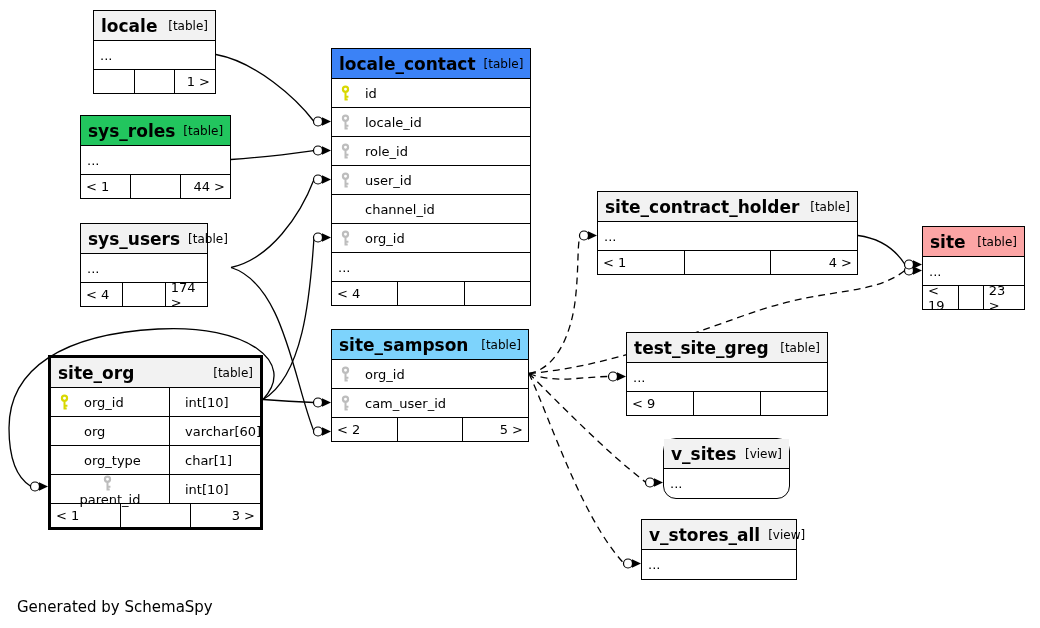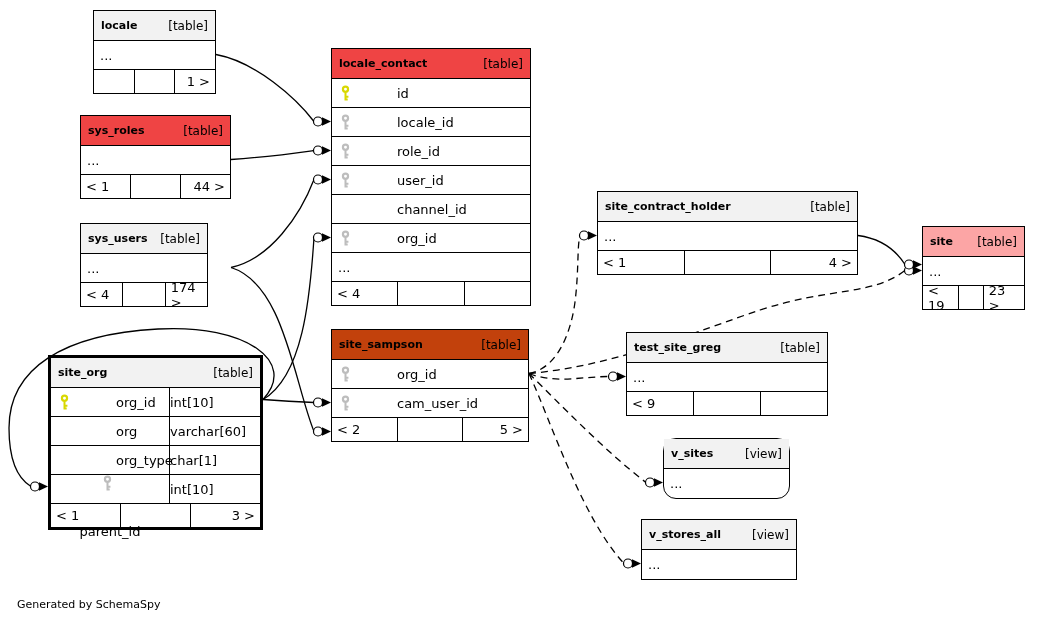--- a/index.html
+++ b/index.html
@@ -8,36 +8,36 @@
   #edges{position:absolute;left:0;top:0;z-index:1;}
   #edges path.edge{fill:none;stroke:#000;stroke-width:1.3px;}
   #edges path.dashed{stroke-dasharray:7 5;}
   #edges circle.endpt{fill:#fff;stroke:#000;stroke-width:1.2px;}
   #edges polygon.arrow{fill:#000;stroke:none;}
   .table-box{position:absolute;z-index:2;background:#fff;border:1px solid #000;
              box-sizing:border-box;font-size:13px;color:#000;}
   .table-box.emphasis{border-width:3px;}
   .tb-header{height:30px;background:#f2f2f2;border-bottom:1px solid #000;display:flex;
              align-items:center;justify-content:space-between;padding:0 7px;box-sizing:border-box;}
-  .tb-name{font-weight:bold;font-size:11px;white-space:nowrap;}
+  .tb-name{font-weight:bold;font-size:17px;white-space:nowrap;}
   .tb-kind{font-size:12px;margin-left:8px;white-space:nowrap;}
   .tb-row{height:29px;border-bottom:1px solid #000;display:flex;align-items:center;
           box-sizing:border-box;white-space:nowrap;}
   .tb-row.noline{border-bottom:none;}
   .ico-wrap{width:11px;flex:0 0 auto;margin:0 14px 0 8px;display:flex;align-items:center;}
   .ellipsis-row{padding-left:6px;}
-  .name-cell{display:flex;align-items:center;height:100%;flex:0 0 auto;box-sizing:border-box;gap:32px;}
+  .name-cell{display:flex;align-items:center;height:100%;flex:0 0 auto;box-sizing:border-box;}
   .type-cell{border-left:1px solid #000;height:100%;display:flex;align-items:center;
-             padding-left:0;flex:1 1 auto;box-sizing:border-box;}
+             padding-left:15px;flex:1 1 auto;box-sizing:border-box;}
   .tb-footer{height:23px;display:flex;box-sizing:border-box;}
   .tb-fcell{border-right:1px solid #000;display:flex;align-items:center;padding:0 5px;
             box-sizing:border-box;overflow:hidden;}
   .tb-fcell:last-child{border-right:none;justify-content:flex-end;}
   .tb-fcell.mid{justify-content:center;}
-  #caption{position:absolute;left:17px;top:598px;z-index:2;font-size:11px;color:#000;}
+  #caption{position:absolute;left:17px;top:598px;z-index:2;font-size:15px;color:#000;}
 </style>
 </head>
 <body>
 
 <div id="canvas">
   <svg id="edges" width="1040" height="628">
       <path d="M216,54.5 C256,62 296,98 314,121.5" class="edge"></path>
       <path d="M231,159.5 C268,157 296,153 314,150.5" class="edge"></path>
       <path d="M231,267.5 C270,259 300,216 314,179.5" class="edge"></path>
       <path d="M231,267.5 C284,284 294,382 314,431.5" class="edge"></path>
@@ -112,21 +112,21 @@
         <div class="tb-row ellipsis-row">
           <span>...</span>
         </div>
         <div class="tb-footer">
           <div class="tb-fcell" style="flex: 1 1 0px;"></div>
           <div class="tb-fcell mid" style="flex: 1 1 0px;"></div>
           <div class="tb-fcell" style="flex: 1 1 0px;">1 &gt;</div>
         </div>
       </div>
       <div class="table-box" style="left: 80px; top: 115px; width: 151px;">
-        <div class="tb-header" style="background: #ef4444;">
+        <div class="tb-header" style="background: #22c55e;">
           <span class="tb-name">sys_roles</span>
           <span class="tb-kind">[table]</span>
         </div>
         <div class="tb-row ellipsis-row">
           <span>...</span>
         </div>
         <div class="tb-footer">
           <div class="tb-fcell" style="flex: 1 1 0px;">&lt; 1</div>
           <div class="tb-fcell mid" style="flex: 1 1 0px;"></div>
           <div class="tb-fcell" style="flex: 1 1 0px;">44 &gt;</div>
@@ -140,21 +140,21 @@
         <div class="tb-row ellipsis-row">
           <span>...</span>
         </div>
         <div class="tb-footer">
           <div class="tb-fcell" style="flex: 1 1 0px;">&lt; 4</div>
           <div class="tb-fcell mid" style="flex: 1 1 0px;"></div>
           <div class="tb-fcell" style="flex: 1 1 0px;">174 &gt;</div>
         </div>
       </div>
       <div class="table-box" style="left: 331px; top: 48px; width: 200px;">
-        <div class="tb-header" style="background: #ef4444; gap: 25px;">
+        <div class="tb-header" style="background: #3b82f6;">
           <span class="tb-name">locale_contact</span>
           <span class="tb-kind">[table]</span>
         </div>
         <div class="tb-row">
           <div class="name-cell">
             <span class="ico-wrap">
               <svg viewBox="0 0 12 18" width="11" height="17">
                 <circle cx="6" cy="4.3" r="2.8" fill="none" stroke="#d8d800" stroke-width="2.4"></circle>
                 <path d="M6 7 L6 16.6 M6 12.6 L9.2 12.6 M6 15.6 L8.4 15.6" stroke="#d8d800" stroke-width="2.2" fill="none"></path>
               </svg>
@@ -264,21 +264,21 @@
           </div>
           <div class="type-cell">int[10]</div>
         </div>
         <div class="tb-footer">
           <div class="tb-fcell" style="flex: 1 1 0px;">&lt; 1</div>
           <div class="tb-fcell mid" style="flex: 1 1 0px;"></div>
           <div class="tb-fcell" style="flex: 1 1 0px;">3 &gt;</div>
         </div>
       </div>
       <div class="table-box" style="left: 331px; top: 329px; width: 198px;">
-        <div class="tb-header" style="background: #c2410c;">
+        <div class="tb-header" style="background: #7dd3fc;">
           <span class="tb-name">site_sampson</span>
           <span class="tb-kind">[table]</span>
         </div>
         <div class="tb-row">
           <div class="name-cell">
             <span class="ico-wrap">
               <svg viewBox="0 0 12 18" width="11" height="17">
                 <circle cx="6" cy="4.3" r="2.8" fill="none" stroke="#bdbdbd" stroke-width="2.4"></circle>
                 <path d="M6 7 L6 16.6 M6 12.6 L9.2 12.6 M6 15.6 L8.4 15.6" stroke="#bdbdbd" stroke-width="2.2" fill="none"></path>
               </svg>

